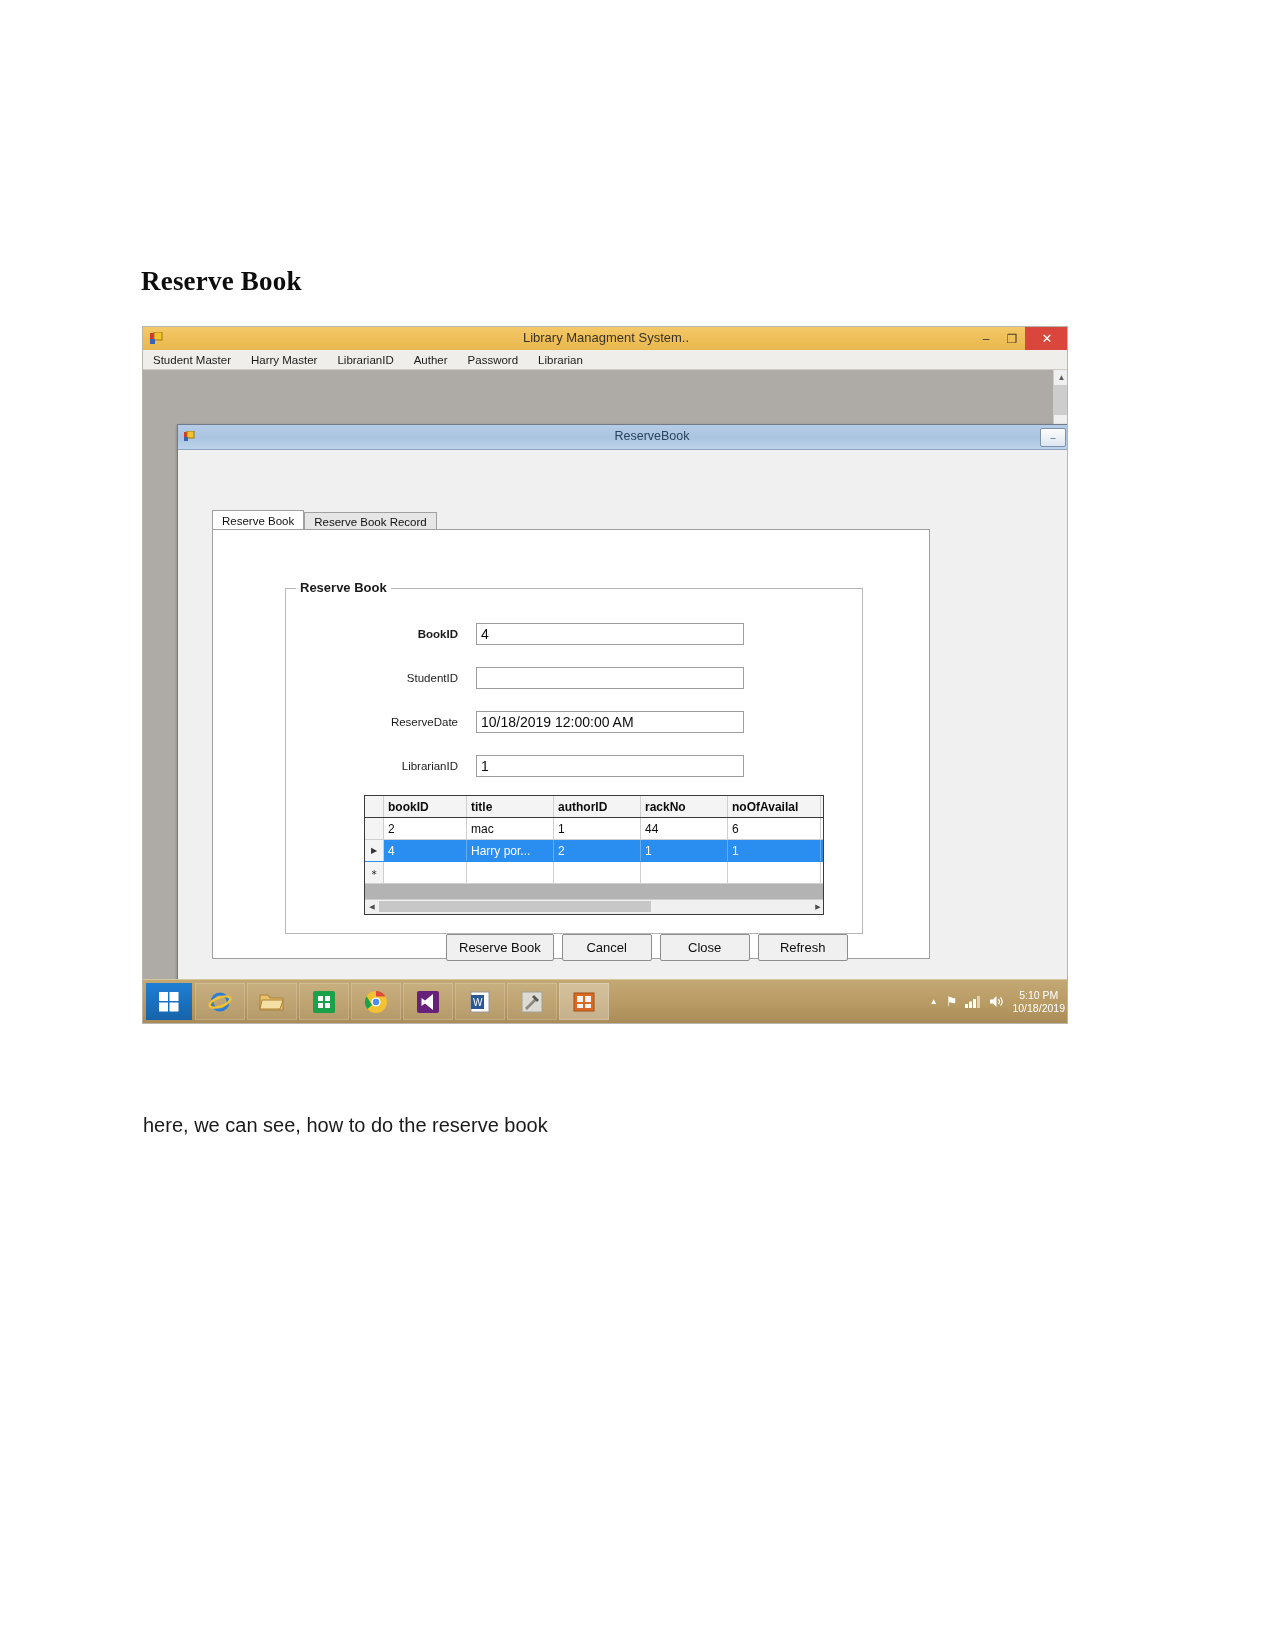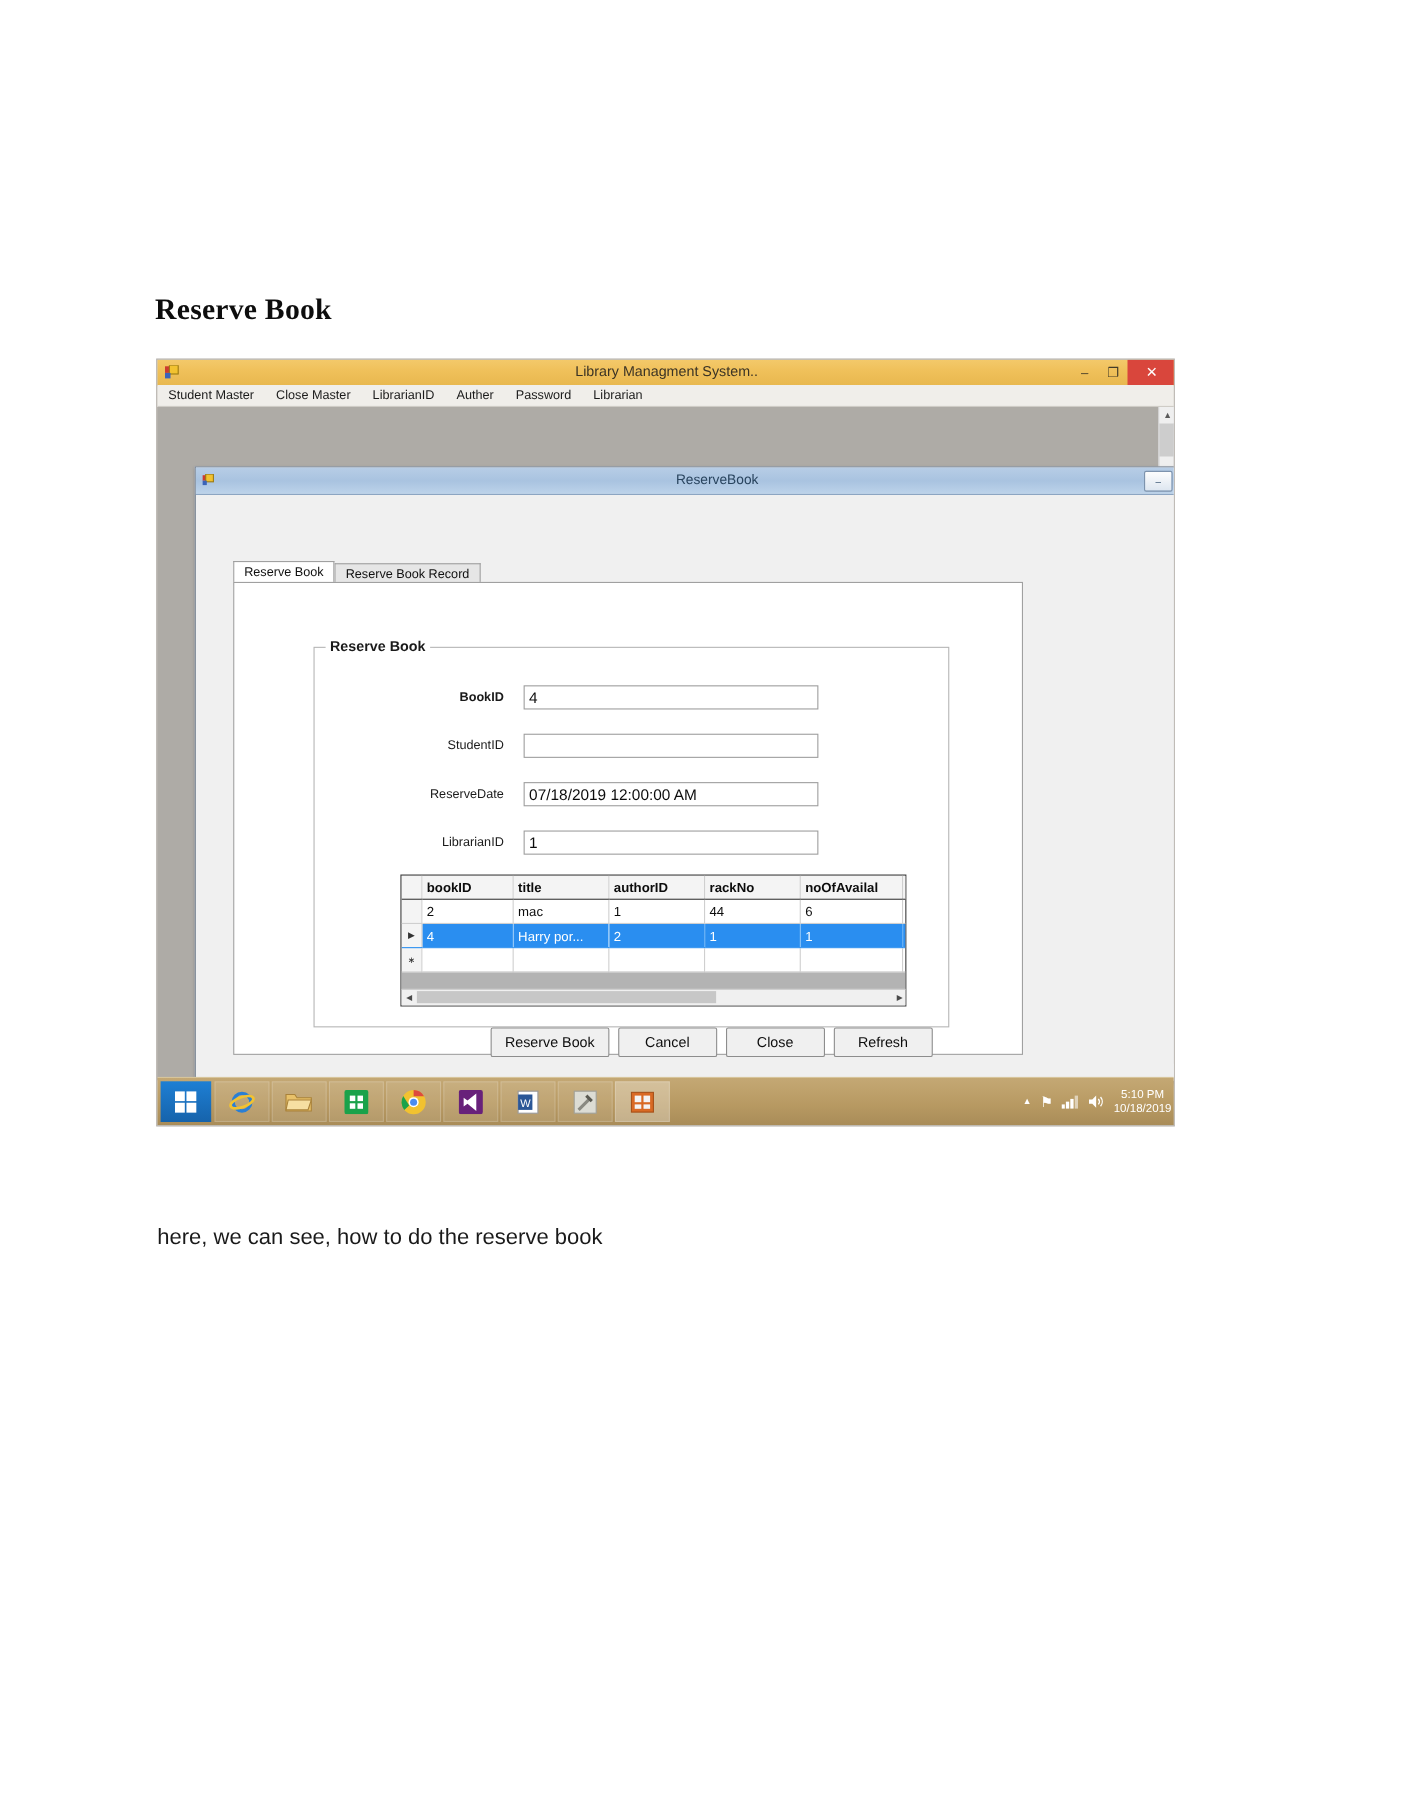--- a/index.html
+++ b/index.html
@@ -197,21 +197,21 @@
     <div class="tcenter">Library Managment System..</div>
     <div class="win-btns">
       <div class="win-btn">–</div>
       <div class="win-btn">❐</div>
       <div class="win-btn close">✕</div>
     </div>
   </div>
 
   <div class="menu-strip">
     <span class="menu-item">Student Master</span>
-    <span class="menu-item">Close Master</span>
+    <span class="menu-item">Harry Master</span>
     <span class="menu-item">LibrarianID</span>
     <span class="menu-item">Auther</span>
     <span class="menu-item">Password</span>
     <span class="menu-item">Librarian</span>
   </div>
 
   <div class="mdi-client">
     <div class="leftstrip"></div>
 
     <div class="vscroll">
@@ -249,21 +249,21 @@
           <div class="field" style="top:34px;">
             <span class="lbl bold">BookID</span>
             <div class="txt">4</div>
           </div>
           <div class="field" style="top:78px;">
             <span class="lbl">StudentID</span>
             <div class="txt" title=""></div>
           </div>
           <div class="field" style="top:122px;">
             <span class="lbl">ReserveDate</span>
-            <div class="txt">07/18/2019 12:00:00 AM</div>
+            <div class="txt">10/18/2019 12:00:00 AM</div>
           </div>
           <div class="field" style="top:166px;">
             <span class="lbl">LibrarianID</span>
             <div class="txt">1</div>
           </div>
 
           <div class="grid">
             <table class="dg">
               <tbody>
                   <tr>

